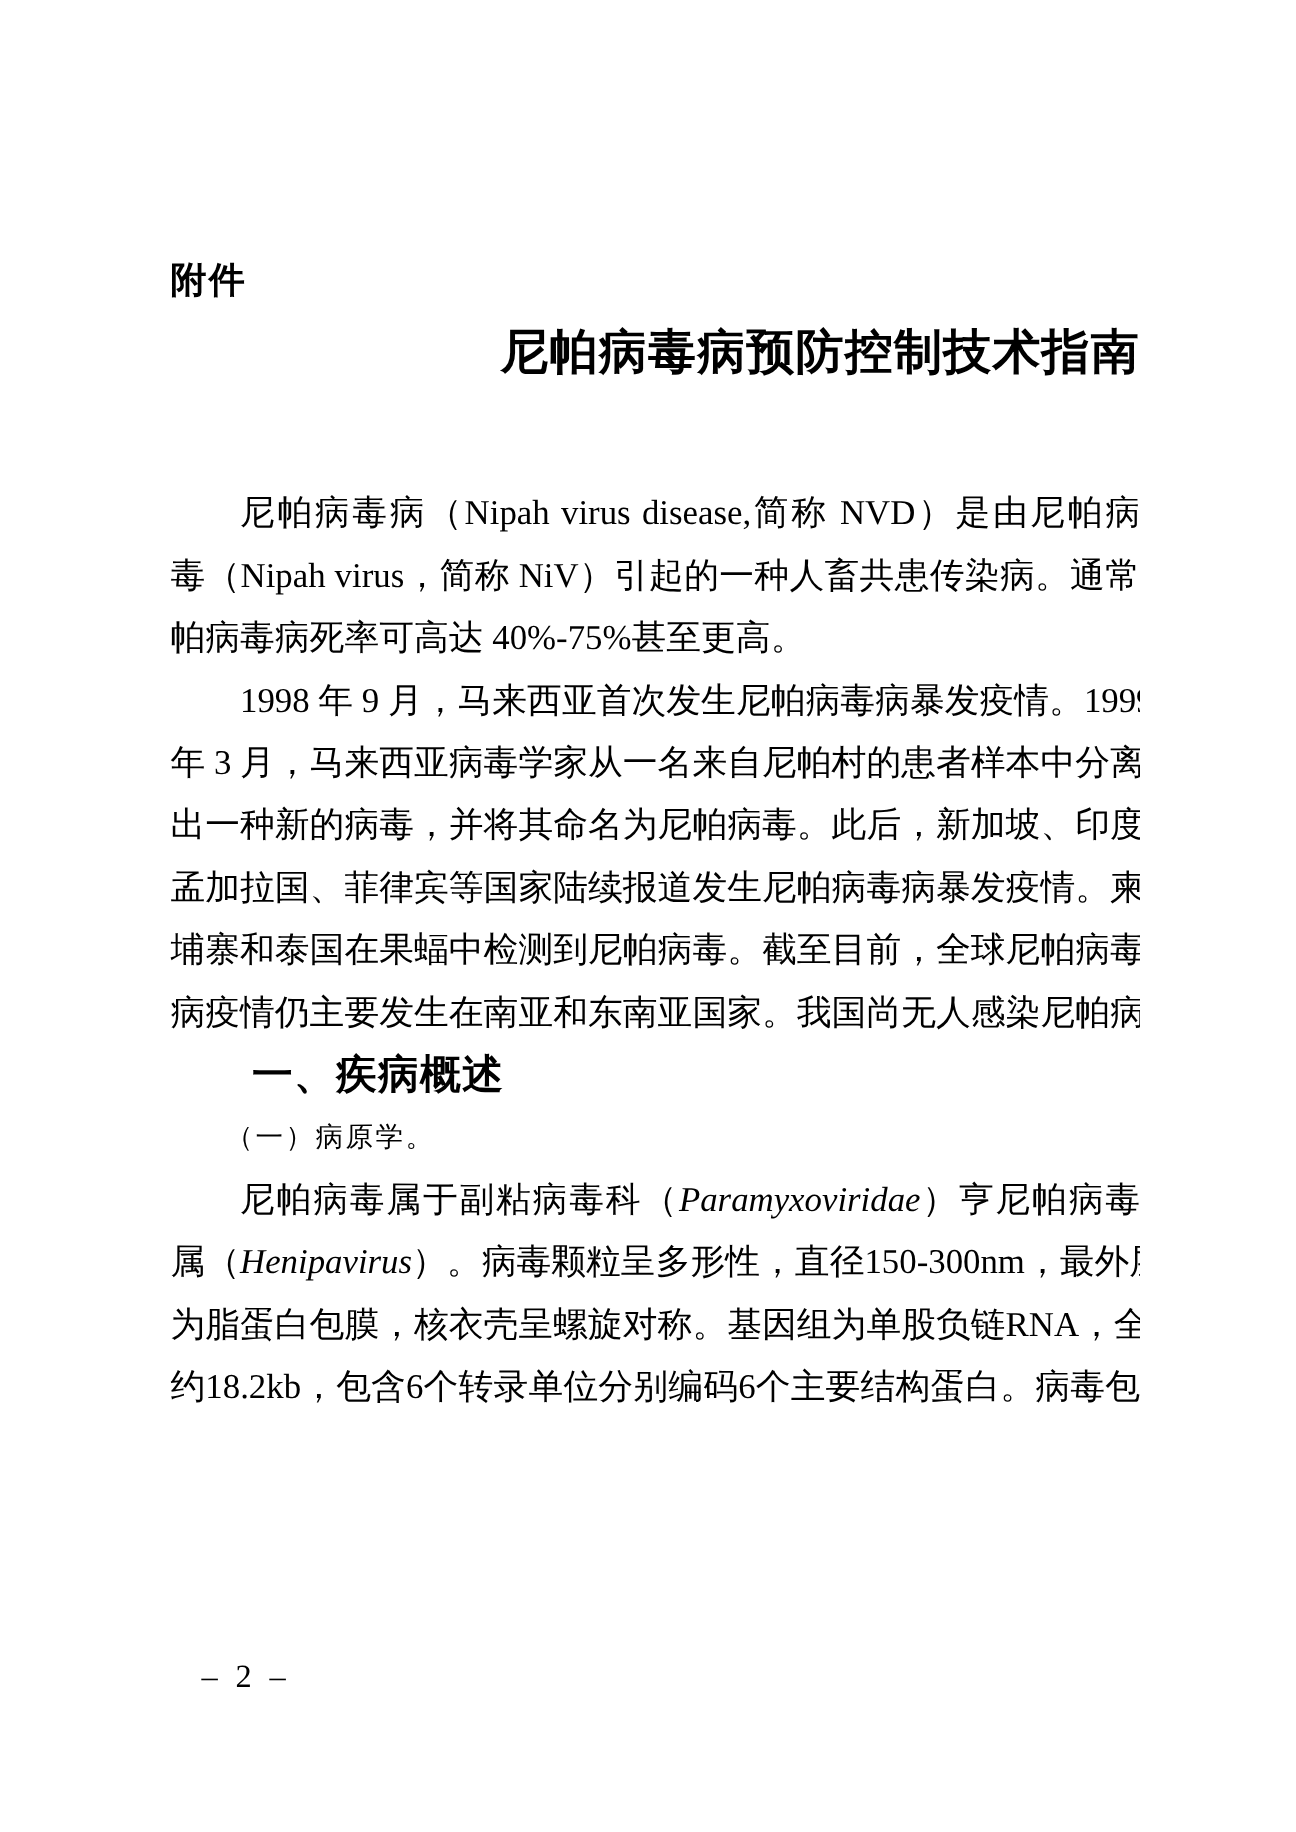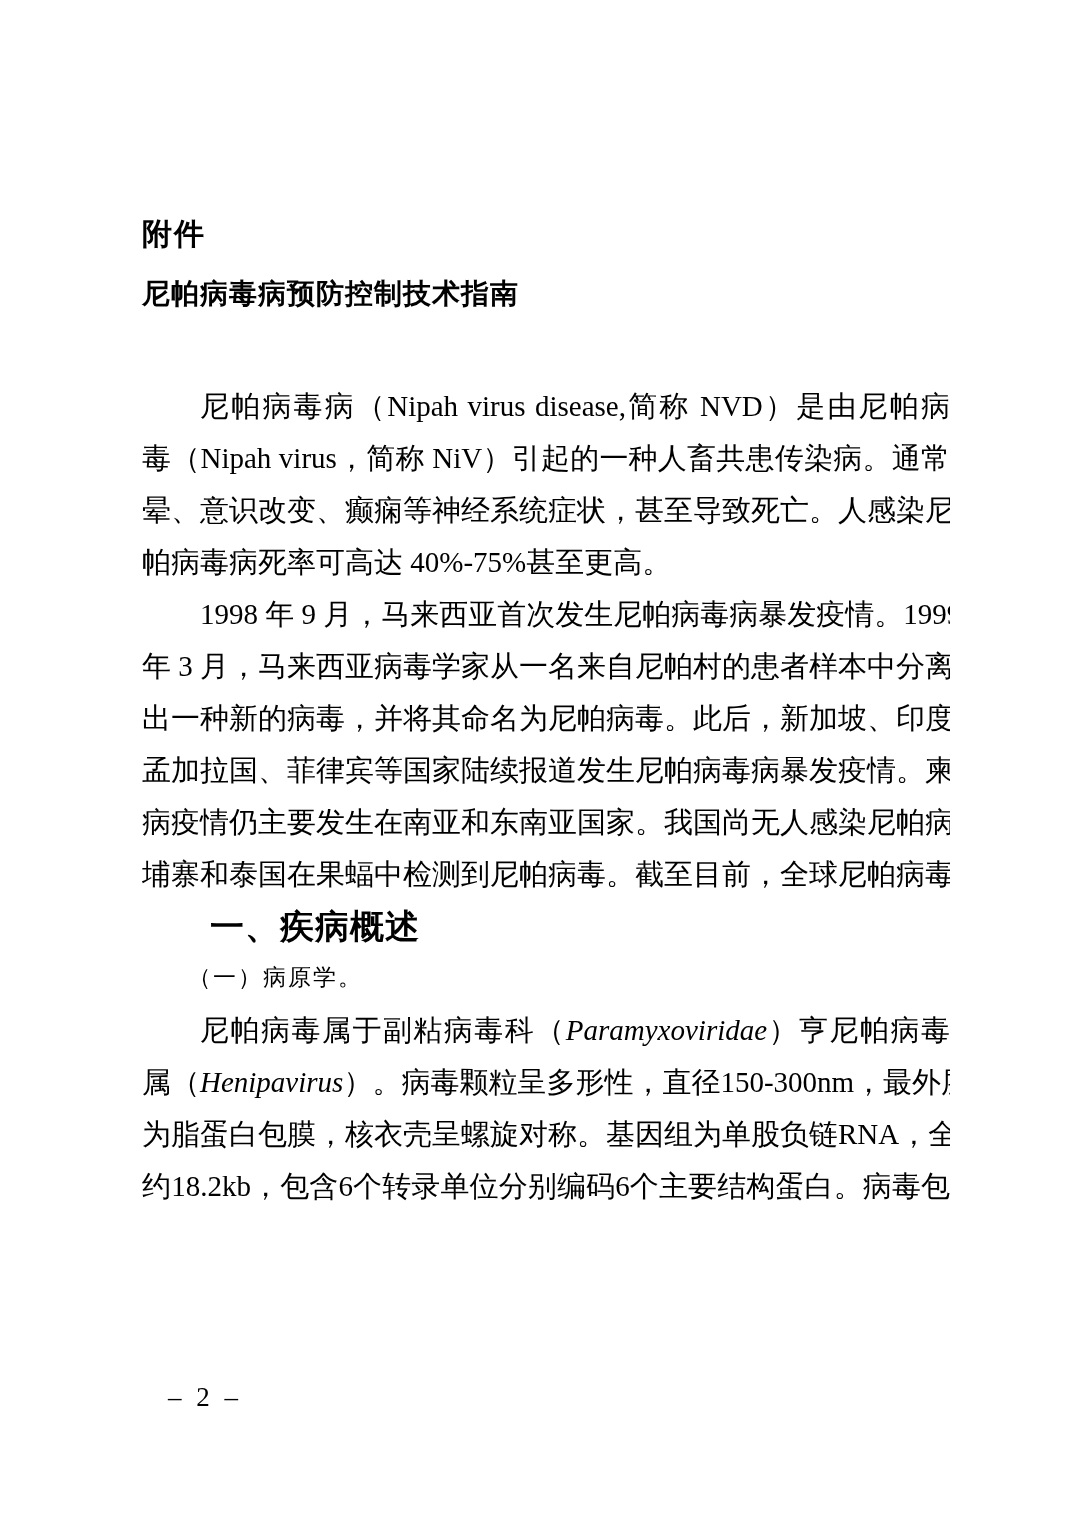--- a/index.html
+++ b/index.html
@@ -25,32 +25,32 @@
     font-weight: 600;
     letter-spacing: 2px;
   }
 
   .title {
     position: absolute;
     left: 142px;
     top: 266px;
     width: 808px;
     margin: 0;
-    text-align: left;
-    font-size: 28px;
+    text-align: right;
+    font-size: 40px;
     line-height: 56px;
     font-weight: bold;
     font-family: "Liberation Serif", "DejaVu Serif", serif;
     letter-spacing: 1px;
   }
 
   .doc-body {
     position: absolute;
     left: 142px;
-    top: 380px;
+    top: 402px;
     width: 808px;
     font-size: 29px;
   }
 
   .line {
     height: 52px;
     line-height: 52px;
     text-align: justify;
     text-align-last: justify;
     text-justify: inter-character;
@@ -99,28 +99,27 @@
 
 <div class="page">
 
   <div class="attachment">附件</div>
 
   <h1 class="title">尼帕病毒病预防控制技术指南</h1>
 
   <div class="doc-body" id="doc-body">
       <div class="line indent">尼帕病毒病（Nipah virus disease,简称 NVD）是由尼帕病</div>
       <div class="line">毒（Nipah virus，简称 NiV）引起的一种人畜共患传染病。通常</div>
-      <div class="line">晕、意识改变、癫痫等神经系统症状，甚至导致死亡。人感染尼</div>
       <div class="line no-just">帕病毒病死率可高达 40%-75%甚至更高。</div>
       <div class="line indent">1998 年 9 月，马来西亚首次发生尼帕病毒病暴发疫情。1999</div>
       <div class="line">年 3 月，马来西亚病毒学家从一名来自尼帕村的患者样本中分离</div>
       <div class="line">出一种新的病毒，并将其命名为尼帕病毒。此后，新加坡、印度、</div>
       <div class="line">孟加拉国、菲律宾等国家陆续报道发生尼帕病毒病暴发疫情。柬</div>
+      <div class="line">埔寨和泰国在果蝠中检测到尼帕病毒。截至目前，全球尼帕病毒</div>
       <div class="line">病疫情仍主要发生在南亚和东南亚国家。我国尚无人感染尼帕病</div>
-      <div class="line">埔寨和泰国在果蝠中检测到尼帕病毒。截至目前，全球尼帕病毒</div>
       <div class="h-bold">一、疾病概述</div>
       <div class="h-kai">（一）病原学。</div>
       <div class="line indent">尼帕病毒属于副粘病毒科（<i>Paramyxoviridae</i>）亨尼帕病毒</div>
       <div class="line">属（<i>Henipavirus</i>）。病毒颗粒呈多形性，直径150-300nm，最外层</div>
       <div class="line">为脂蛋白包膜，核衣壳呈螺旋对称。基因组为单股负链RNA，全长</div>
       <div class="line">约18.2kb，包含6个转录单位分别编码6个主要结构蛋白。病毒包</div>
     </div>
 
   <div class="footer">– 2 –</div>
 

